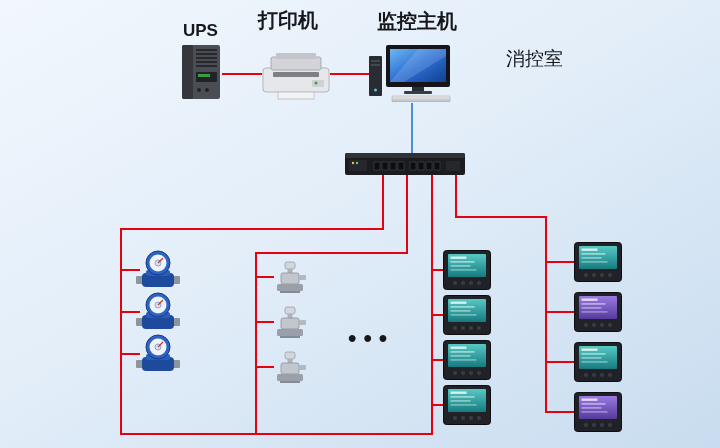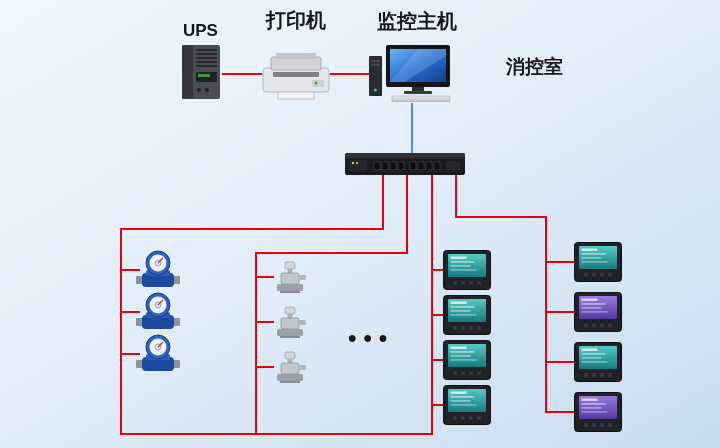--- a/index.html
+++ b/index.html
@@ -46,23 +46,23 @@
     <linearGradient id="g-metal" x1="0" y1="0" x2="0" y2="1">
       <stop offset="0" stop-color="#e8e9ec"></stop>
         <stop offset="1" stop-color="#b9bcc2"></stop>
     </linearGradient>
   </defs>
 </svg>
 
 <div class="stage">
 
   <div class="label" style="left:183px;top:21px;font-size:17px;font-weight:700">UPS</div>
-  <div class="label" style="left:266px;top:7px;font-size:20px;font-weight:700">打印机</div>
+  <div class="label" style="left:258px;top:7px;font-size:20px;font-weight:700">打印机</div>
   <div class="label" style="left:377px;top:8px;font-size:20px;font-weight:700">监控主机</div>
-  <div class="label" style="left:506px;top:54px;font-size:19px;font-weight:700">消控室</div>
+  <div class="label" style="left:506px;top:46px;font-size:19px;font-weight:400">消控室</div>
 
   <div class="node" style="left:181px;top:44px">
     <span>
       <svg width="40" height="56" viewBox="0 0 40 56">
         <rect x="1" y="1" width="38" height="54" rx="2" fill="#4b4d54"></rect>
         <rect x="1" y="1" width="11" height="54" rx="2" fill="#35373d"></rect>
         <rect x="15" y="5" width="21" height="2" fill="#26282d"></rect>
         <rect x="15" y="9" width="21" height="2" fill="#26282d"></rect>
         <rect x="15" y="13" width="21" height="2" fill="#26282d"></rect>
         <rect x="15" y="17" width="21" height="2" fill="#26282d"></rect>

